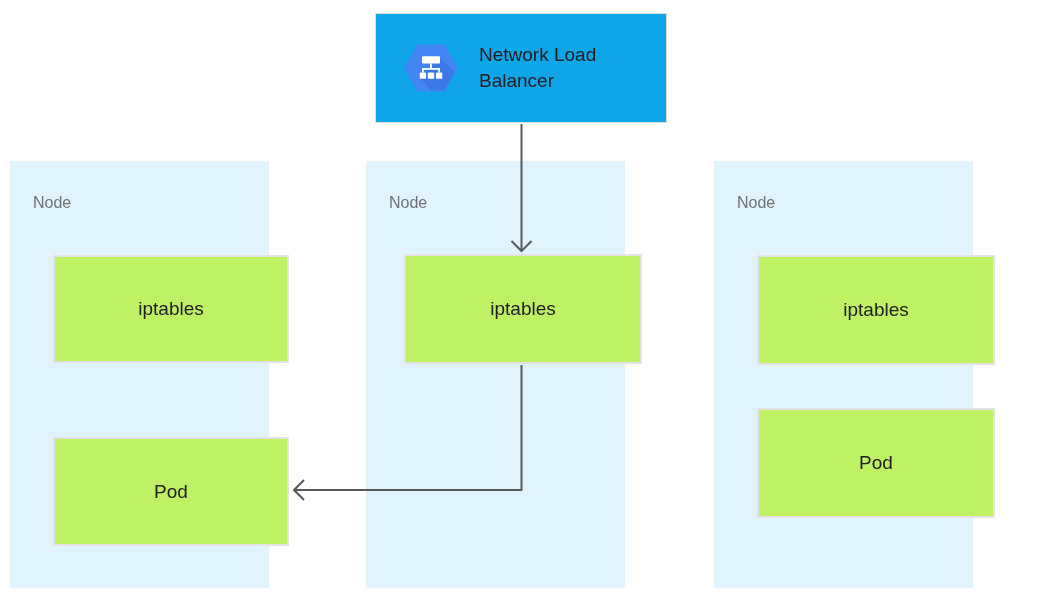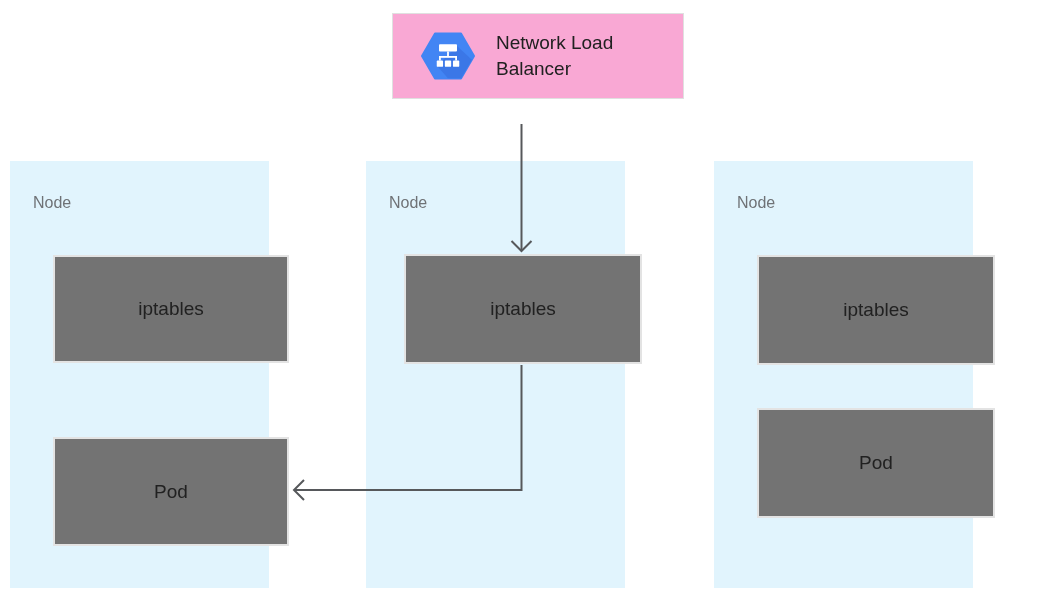--- a/index.html
+++ b/index.html
@@ -9,27 +9,26 @@
     height: 602px;
     background: #ffffff;
     font-family: "Liberation Sans", sans-serif;
     overflow: hidden;
   }
 
   
   .nlb-box {
     position: absolute;
     left: 375px; top: 13px;
-    width: 292px; height: 86px;
-    background: #f9a8d4;
+    width: 292px; height: 110px;
+    background: #0ea5e9;
     border: 1.5px solid #e0e0e0;
     box-sizing: border-box;
     display: flex;
     align-items: center;
-    margin-left: 17px;
   }
   .nlb-icon { margin-left: 28px; flex: 0 0 auto; display: block; }
   .nlb-label {
     margin-left: 21px;
     width: 160px;
     font-size: 19px;
     line-height: 26px;
     color: #212121;
   }
 
@@ -47,21 +46,21 @@
   .node-label {
     position: absolute;
     left: 23px; top: 33px;
     font-size: 16px;
     color: #6f7276;
   }
 
   
   .inner-box {
     position: absolute;
-    background: #737373;
+    background: #bef264;
     border: 2px solid #e3e3e3;
     box-sizing: border-box;
     display: flex;
     align-items: center;
     justify-content: center;
     font-size: 19px;
     color: #212121;
   }
   .node-1 .box-iptables { left: 43px; top: 94px;  width: 236px; height: 108px; }
   .node-1 .box-pod      { left: 43px; top: 276px; width: 236px; height: 109px; }

